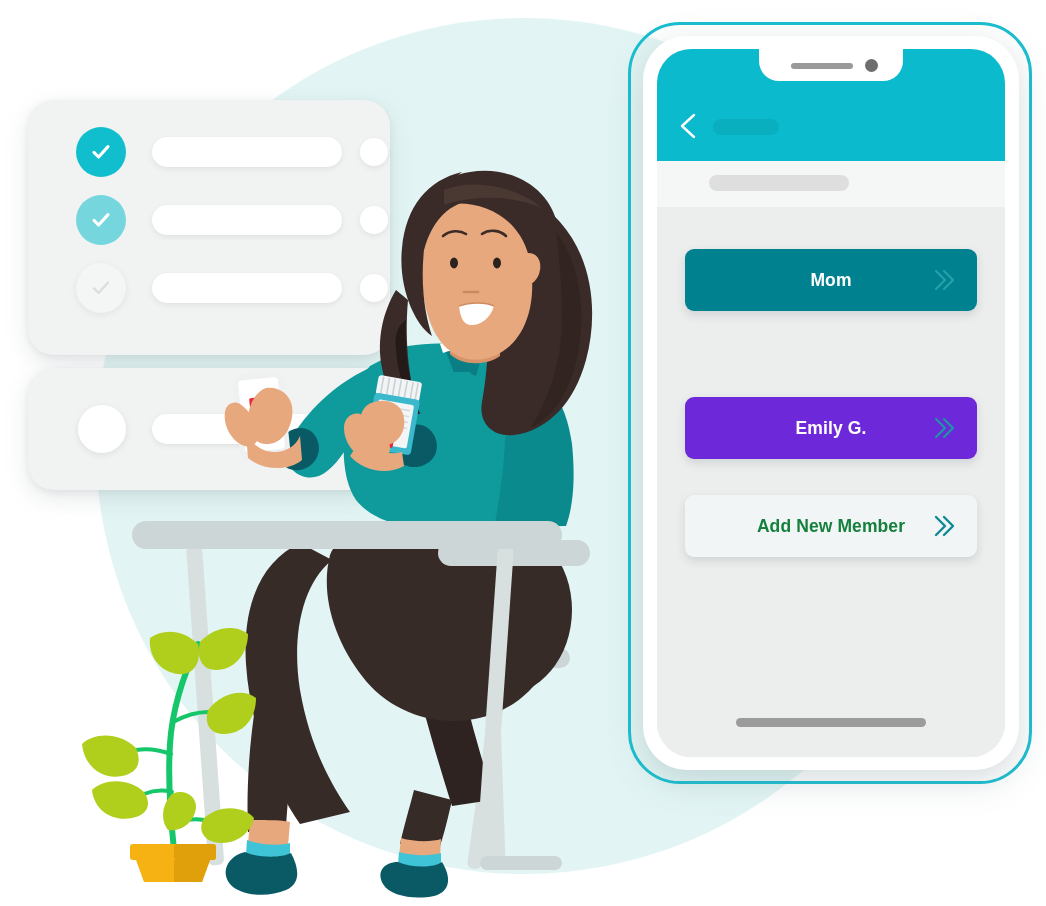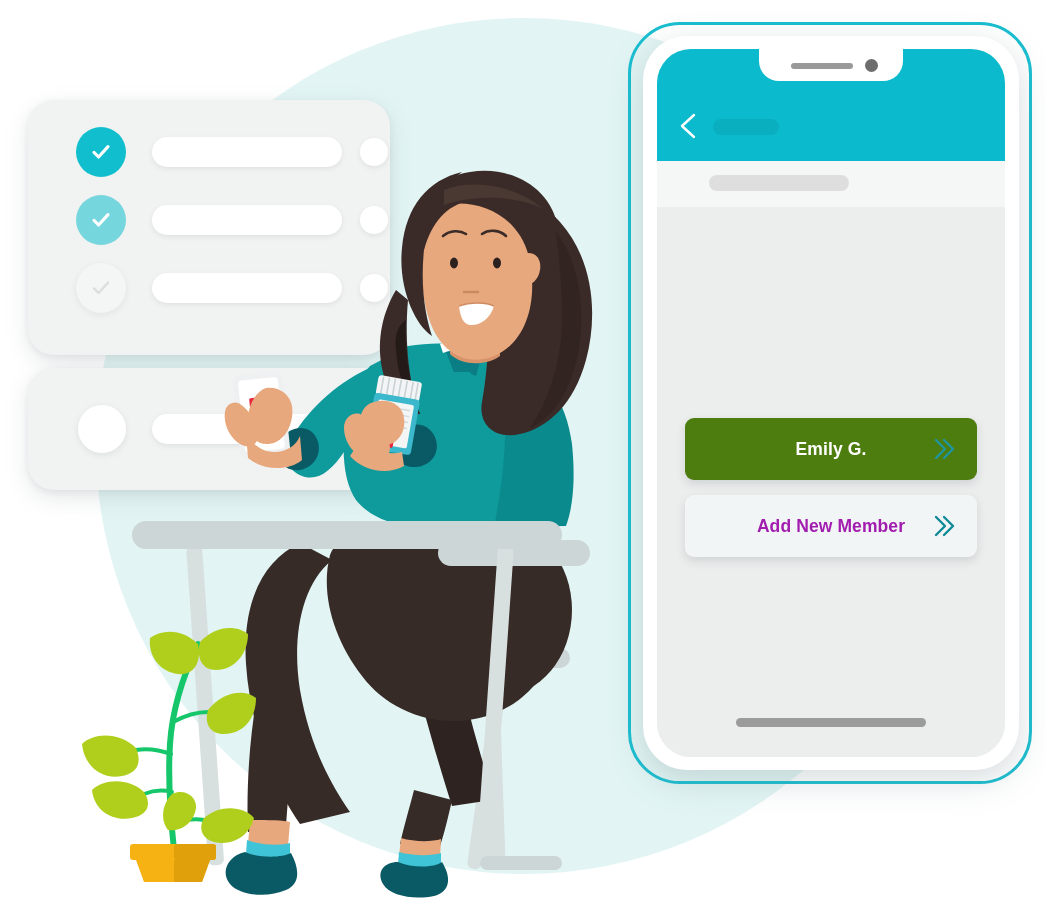--- a/index.html
+++ b/index.html
@@ -222,21 +222,21 @@
     color:#ffffff;
   }
   .mbtn .chev{
     position:absolute;
     right:20px; top:50%;
     transform:translateY(-50%);
   }
   .mbtn.add{
     background:#f2f5f5;
   }
-  .mbtn.add .label{ color:#a21caf;text-align:center; }
+  .mbtn.add .label{ color:#15803d;text-align:center; }
   .home-bar{
     position:absolute;
     left:50%; transform:translateX(-50%);
     bottom:30px;
     width:190px; height:9px;
     border-radius:5px;
     background:#9b9b9b;
   }
 </style>
 </head>
@@ -449,23 +449,30 @@
         </svg>
         <div class="nav-title"></div>
       </div>
 
       <div class="search-strip">
         <div class="search-pill"></div>
       </div>
 
       <div class="list-area">
 
-
-
-        <div class="mbtn" style="top:211px;background:#4d7c0f;align-items:center;">
+        <div class="mbtn" style="top:42px;background:#00818f;">
+          <span class="label">Mom</span>
+          <svg class="chev" width="26" height="28" viewBox="0 0 26 28">
+            <path d="M5 5 L14 14 L5 23" fill="none" stroke="#24a0ab" stroke-width="2.2" stroke-linecap="round" stroke-linejoin="round"></path>
+            <path d="M13 5 L22 14 L13 23" fill="none" stroke="#24a0ab" stroke-width="2.2" stroke-linecap="round" stroke-linejoin="round"></path>
+          </svg>
+        </div>
+
+
+        <div class="mbtn" style="top:190px;background:#6d28d9;align-items:center;">
           <span class="label">Emily G.</span>
           <svg class="chev" width="26" height="28" viewBox="0 0 26 28">
             <path d="M5 5 L14 14 L5 23" fill="none" stroke="#1b97a5" stroke-width="2.2" stroke-linecap="round" stroke-linejoin="round"></path>
             <path d="M13 5 L22 14 L13 23" fill="none" stroke="#1b97a5" stroke-width="2.2" stroke-linecap="round" stroke-linejoin="round"></path>
           </svg>
         </div>
 
         <div class="mbtn add" style="top:288px;">
           <span class="label">Add New Member</span>
           <svg class="chev" width="26" height="28" viewBox="0 0 26 28">

